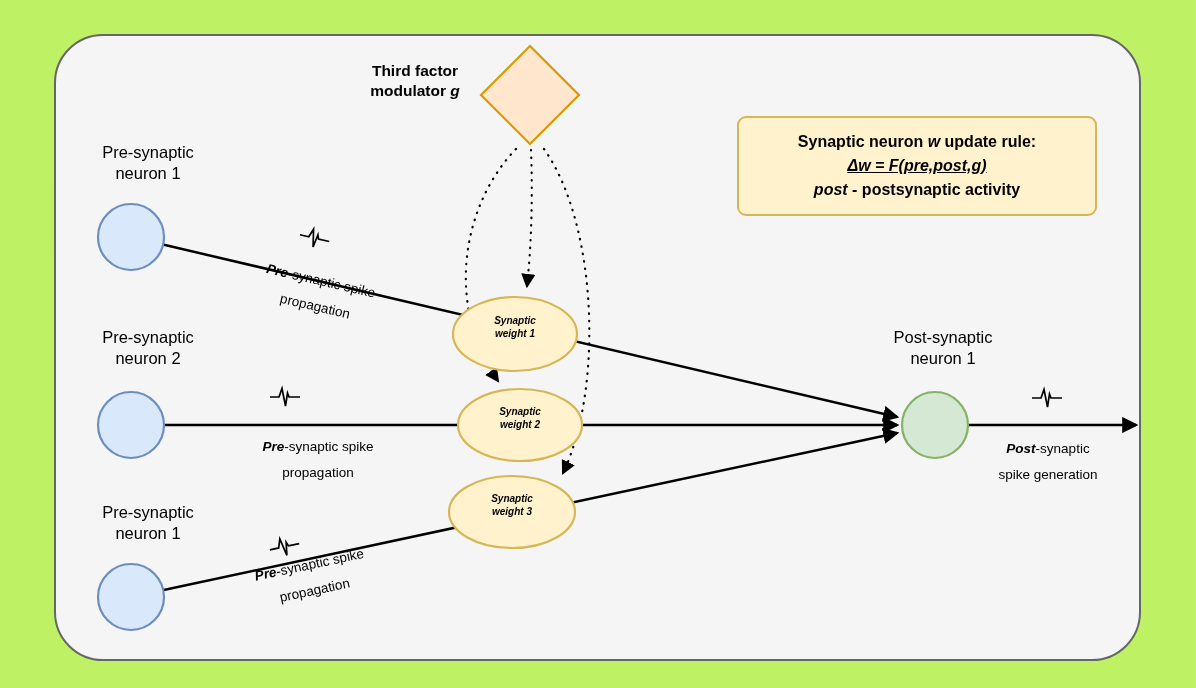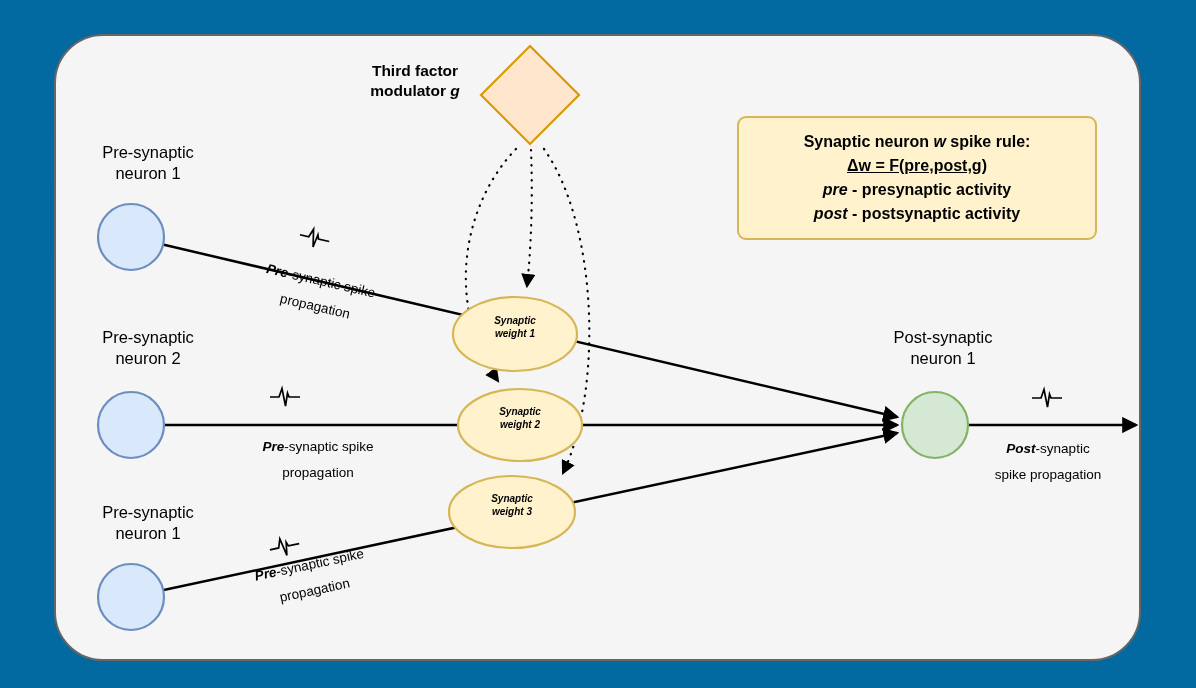--- a/index.html
+++ b/index.html
@@ -1,17 +1,17 @@
 <!DOCTYPE html>
 <html><head>
 <meta charset="utf-8">
 <style>
   html,body { margin:0; padding:0; background:#ffffff; }
   .stage {
-    position:relative; width:1196px; height:688px; background:#0369a1;
+    position:relative; width:1196px; height:688px; background:#bef264;
     font-family:"Liberation Sans", sans-serif; color:#000; overflow:hidden;
   }
   .stage svg { position:absolute; left:0; top:0; }
 
   .label { position:absolute; text-align:center; }
   .neuron-label { font-weight:normal; font-size:16.5px; line-height:1.28; }
   .tf-label { font-weight:bold; font-size:15.5px; line-height:1.3; }
   .tf-label .var { font-style:italic; }
   .weight-label { font-weight:bold; font-style:italic; font-size:10px; line-height:1.25; }
   .flow-label { font-size:13.5px; line-height:1.9; }
@@ -19,21 +19,21 @@
   .rot-p13 { transform:rotate(13deg); }
   .rot-m12 { transform:rotate(-12deg); }
 
   .info-box {
     position:absolute; left:737px; top:116px; width:340px;
     background:#fff2cc; border:2px solid #d6b656; border-radius:9px;
     padding:12px 8px; text-align:center; font-size:16px; font-weight:bold;
     line-height:1.5;
   }
   .info-box .var { font-style:italic; }
-  .info-box .formula { text-decoration:underline; }
+  .info-box .formula { font-style:italic; text-decoration:underline; }
 
   
   .panel      { fill:#f5f5f5; stroke:#666666; stroke-width:2; }
   .wire       { stroke:#000000; stroke-width:2.5; fill:none; }
   .dotted     { stroke:#000000; stroke-width:2.2; fill:none;
                 stroke-dasharray:0.5 7; stroke-linecap:round; }
   .neuron     { fill:#dae8fc; stroke:#6c8ebf; stroke-width:2.2; }
   .post       { fill:#d5e8d4; stroke:#82b366; stroke-width:2.2; }
   .modulator  { fill:#ffe6cc; stroke:#d79b00; stroke-width:2.2; }
   .weight     { fill:#fff2cc; stroke:#d6b656; stroke-width:2.2; }
@@ -125,23 +125,22 @@
     <div><span class="var">Pre</span><span>-synaptic spike</span></div>
     <div>propagation</div>
   </div>
   <div class="label flow-label rot-m12" style="left:222px; top:552px; width:180px;">
     <div><span class="var">Pre</span><span>-synaptic spike</span></div>
     <div>propagation</div>
   </div>
 
   <div class="label flow-label" style="left:973px; top:436px; width:150px;">
     <div><span class="var">Post</span><span>-synaptic</span></div>
-    <div>spike propagation</div>
+    <div>spike generation</div>
   </div>
 
   <div class="info-box">
-    <div><span>Synaptic neuron </span><span class="var">w</span><span> spike rule:</span></div>
+    <div><span>Synaptic neuron </span><span class="var">w</span><span> update rule:</span></div>
     <div class="formula">Δw = F(pre,post,g)</div>
-    <div><span class="var">pre</span><span> - presynaptic activity</span></div>
     <div><span class="var">post</span><span> - postsynaptic activity</span></div>
   </div>
 
 </div>
 
 </body></html>

